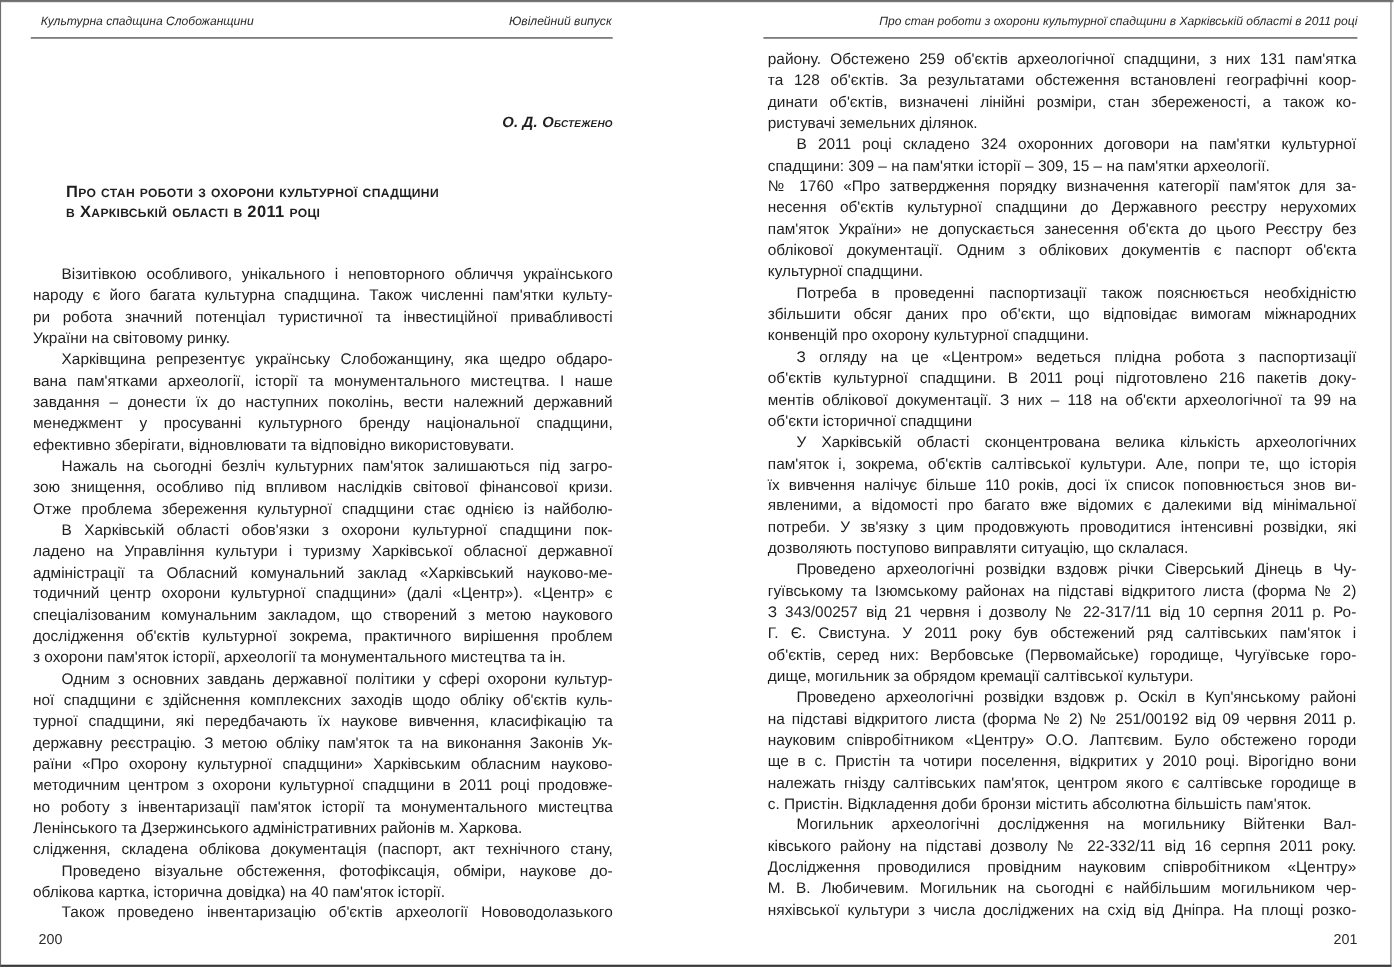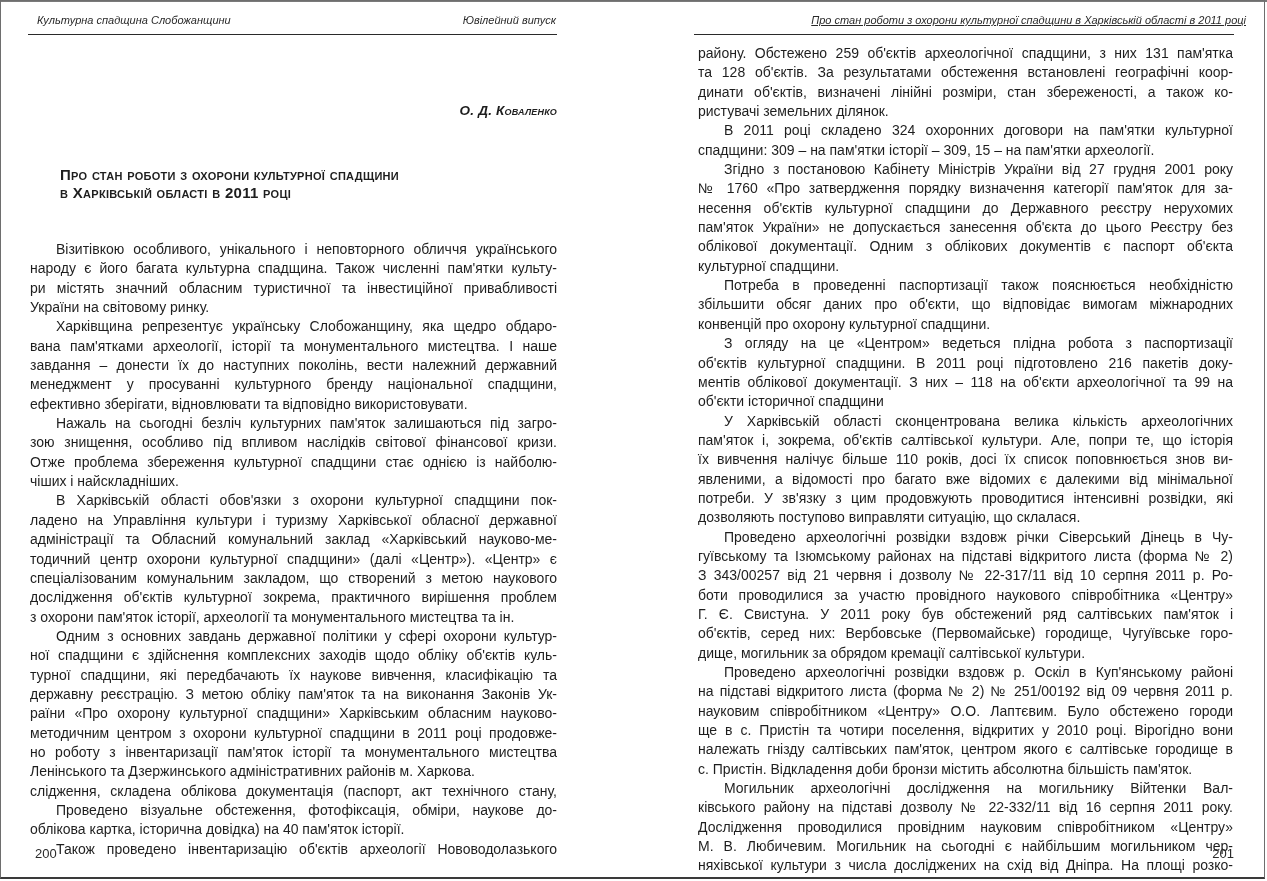--- a/index.html
+++ b/index.html
@@ -52,41 +52,40 @@
 <body>
 
 <div class="topbar"></div>
 <div class="frame"></div>
 
 <div class="page page-left">
   <div class="running-head" style="left:37px;">Культурна спадщина Слобожанщини</div>
   <div class="running-head" style="right:77px;">Ювілейний випуск</div>
   <div class="head-rule" style="left:28px; width:529px;"></div>
 
-  <div class="author">О. Д. Коваленко</div>
+  <div class="author">О. Д. Обстежено</div>
 
   <div class="title">
     <div>Про стан роботи з охорони культурної спадщини</div>
     <div>в Харківській області в 2011 році</div>
   </div>
 
   <div class="body-text left-body" id="left-body">
       <span class="ln ind">Візитівкою особливого, унікального і неповторного обличчя українського</span>
       <span class="ln">народу є його багата культурна спадщина. Також численні пам'ятки культу-</span>
-      <span class="ln">ри містять значний обласним туристичної та інвестиційної привабливості</span>
+      <span class="ln">ри робота значний потенціал туристичної та інвестиційної привабливості</span>
       <span class="ln last">України на світовому ринку.</span>
       <span class="ln ind">Харківщина репрезентує українську Слобожанщину, яка щедро обдаро-</span>
       <span class="ln">вана пам'ятками археології, історії та монументального мистецтва. І наше</span>
       <span class="ln">завдання – донести їх до наступних поколінь, вести належний державний</span>
       <span class="ln">менеджмент у просуванні культурного бренду національної спадщини,</span>
       <span class="ln last">ефективно зберігати, відновлювати та відповідно використовувати.</span>
       <span class="ln ind">Нажаль на сьогодні безліч культурних пам'яток залишаються під загро-</span>
       <span class="ln">зою знищення, особливо під впливом наслідків світової фінансової кризи.</span>
       <span class="ln">Отже проблема збереження культурної спадщини стає однією із найболю-</span>
-      <span class="ln last">чіших і найскладніших.</span>
       <span class="ln ind">В Харківській області обов'язки  з охорони культурної спадщини пок-</span>
       <span class="ln">ладено на Управління культури і туризму Харківської обласної державної</span>
       <span class="ln">адміністрації та Обласний комунальний заклад «Харківський науково-ме-</span>
       <span class="ln">тодичний центр охорони культурної спадщини» (далі «Центр»). «Центр» є</span>
       <span class="ln">спеціалізованим комунальним закладом, що створений з метою наукового</span>
       <span class="ln">дослідження об'єктів культурної зокрема, практичного вирішення проблем</span>
       <span class="ln last">з охорони пам'яток історії, археології та монументального мистецтва та ін.</span>
       <span class="ln ind">Одним з основних завдань державної політики у сфері охорони культур-</span>
       <span class="ln">ної спадщини є здійснення комплексних заходів щодо обліку об'єктів куль-</span>
       <span class="ln">турної спадщини, які передбачають їх наукове вивчення, класифікацію та</span>
@@ -98,31 +97,30 @@
       <span class="ln">слідження, складена облікова документація (паспорт, акт технічного стану,</span>
       <span class="ln ind">Проведено візуальне обстеження, фотофіксація, обміри, наукове до-</span>
       <span class="ln last">облікова картка, історична довідка) на 40 пам'яток історії.</span>
       <span class="ln ind">Також проведено інвентаризацію об'єктів археології Нововодолазького</span>
     </div>
 
   <div class="page-num" style="left:35px;">200</div>
 </div>
 
 <div class="page page-right">
-  <div class="running-head" style="right:21px;text-decoration:underline;">Про стан роботи з охорони культурної спадщини в Харківській області в 2011 році</div>
+  <div class="running-head" style="right:33px;">Про стан роботи з охорони культурної спадщини в Харківській області в 2011 році</div>
   <div class="head-rule" style="left:61px; width:540px;"></div>
 
   <div class="body-text right-body" id="right-body" style="left:65px; width:535px;">
       <span class="ln">району. Обстежено 259 об'єктів археологічної спадщини, з них 131 пам'ятка</span>
       <span class="ln">та 128 об'єктів. За результатами обстеження встановлені географічні коор-</span>
       <span class="ln">динати об'єктів, визначені лінійні розміри, стан збереженості, а також ко-</span>
       <span class="ln last">ристувачі земельних ділянок.</span>
       <span class="ln ind">В 2011 році складено 324 охоронних договори на пам'ятки культурної</span>
       <span class="ln last">спадщини: 309 – на пам'ятки історії – 309, 15 – на пам'ятки археології.</span>
-      <span class="ln ind">Згідно з постановою Кабінету Міністрів України від 27 грудня 2001 року</span>
       <span class="ln">№ 1760 «Про затвердження порядку визначення категорії пам'яток для за-</span>
       <span class="ln">несення об'єктів культурної спадщини до Державного реєстру нерухомих</span>
       <span class="ln">пам'яток України» не допускається занесення об'єкта до цього Реєстру  без</span>
       <span class="ln">облікової документації. Одним з облікових документів є паспорт об'єкта</span>
       <span class="ln last">культурної спадщини.</span>
       <span class="ln ind">Потреба в проведенні паспортизації також пояснюється необхідністю</span>
       <span class="ln">збільшити обсяг даних про об'єкти, що відповідає вимогам міжнародних</span>
       <span class="ln last">конвенцій про охорону культурної спадщини.</span>
       <span class="ln ind">З огляду на це «Центром» ведеться плідна робота з паспортизації</span>
       <span class="ln">об'єктів культурної спадщини. В 2011 році підготовлено 216 пакетів доку-</span>
@@ -130,21 +128,20 @@
       <span class="ln last">об'єкти історичної спадщини</span>
       <span class="ln ind">У Харківській області сконцентрована велика кількість археологічних</span>
       <span class="ln">пам'яток і, зокрема, об'єктів салтівської культури. Але, попри те, що історія</span>
       <span class="ln">їх вивчення налічує більше 110 років, досі їх список поповнюється знов ви-</span>
       <span class="ln">явленими, а відомості про багато вже відомих є далекими від мінімальної</span>
       <span class="ln">потреби. У зв'язку з цим продовжують проводитися інтенсивні розвідки, які</span>
       <span class="ln last">дозволяють поступово виправляти ситуацію, що склалася.</span>
       <span class="ln ind">Проведено археологічні розвідки вздовж річки Сіверський Дінець в Чу-</span>
       <span class="ln">гуївському та Ізюмському районах на підставі відкритого листа (форма № 2)</span>
       <span class="ln">З 343/00257 від 21 червня і дозволу № 22-317/11 від 10 серпня 2011 р. Ро-</span>
-      <span class="ln">боти проводилися за участю провідного наукового співробітника «Центру»</span>
       <span class="ln">Г. Є. Свистуна. У 2011 року був обстежений ряд салтівських пам'яток і</span>
       <span class="ln">об'єктів, серед них: Вербовське (Первомайське) городище, Чугуївське горо-</span>
       <span class="ln last">дище, могильник за обрядом кремації салтівської культури.</span>
       <span class="ln ind">Проведено археологічні розвідки вздовж р. Оскіл в Куп'янському районі</span>
       <span class="ln">на підставі відкритого листа (форма № 2) № 251/00192 від 09 червня 2011 р.</span>
       <span class="ln">науковим співробітником «Центру» О.О. Лаптєвим. Було обстежено городи</span>
       <span class="ln">ще в с. Пристін та чотири поселення, відкритих у 2010 році. Вірогідно вони</span>
       <span class="ln">належать гнізду салтівських пам'яток, центром якого є салтівське городище в</span>
       <span class="ln last">с. Пристін. Відкладення доби бронзи містить абсолютна більшість пам'яток.</span>
       <span class="ln ind">Могильник археологічні дослідження на могильнику Війтенки Вал-</span>

